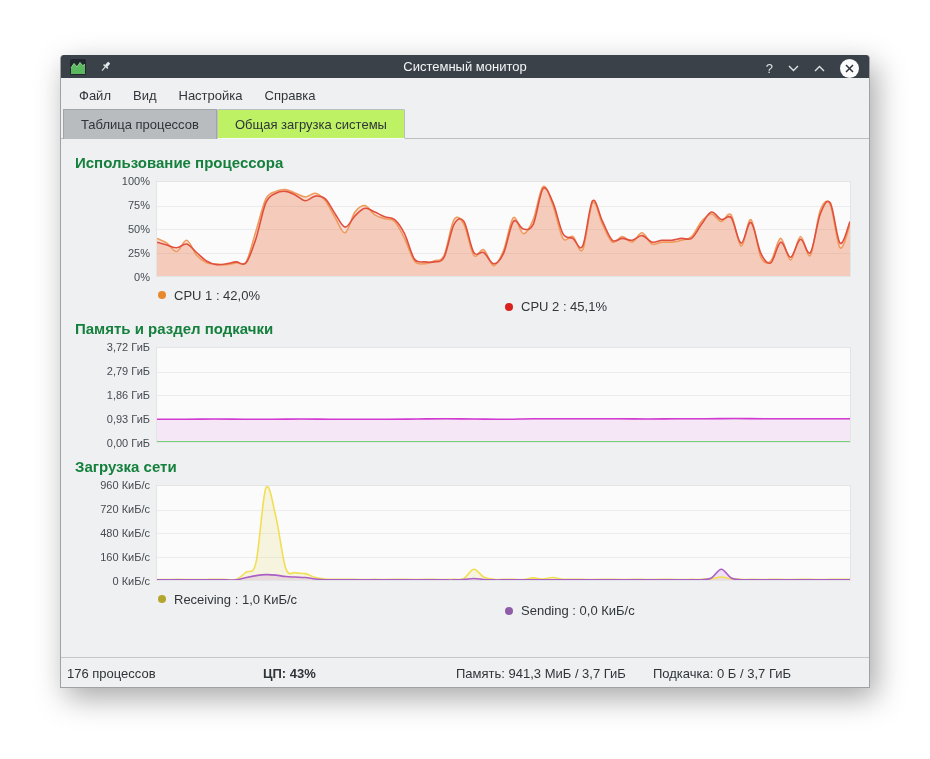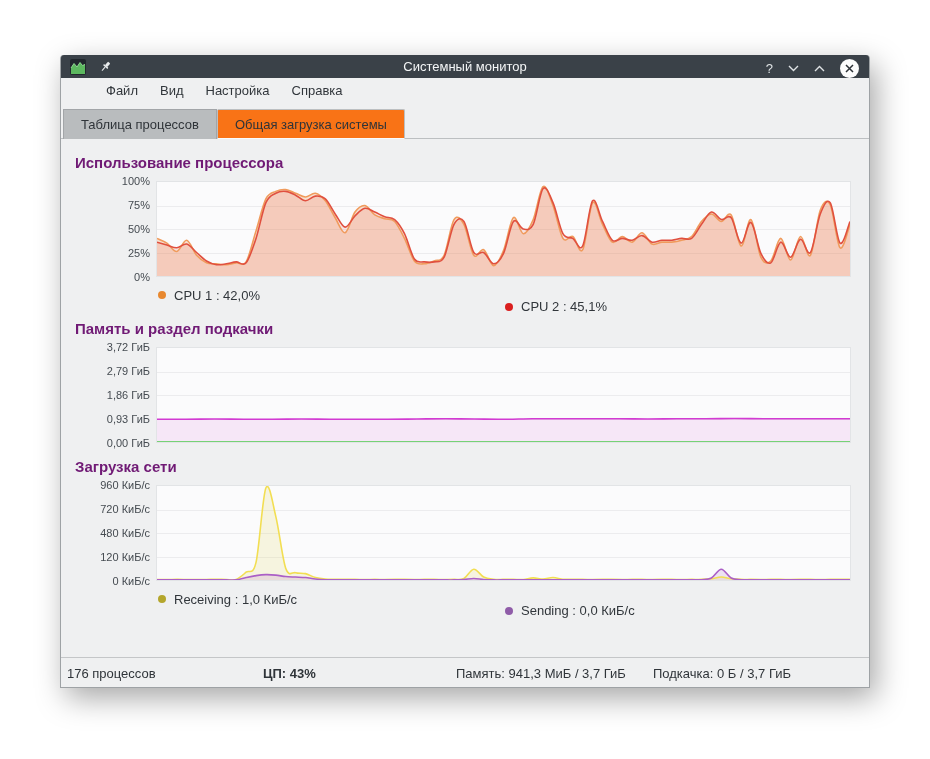--- a/index.html
+++ b/index.html
@@ -26,37 +26,37 @@
     font-size:13px; color:#f4f6f7; pointer-events:none;
   }
   .tb-controls { position:absolute; right:10px; top:0; height:26px; display:flex; align-items:center; gap:15px; }
   .tb-btn { color:#dfe3e5; font-size:13px; line-height:1; cursor:default; display:flex; align-items:center; }
   .close-btn {
     width:19px; height:19px; border-radius:50%; background:#fcfcfc;
     display:flex; align-items:center; justify-content:center;
   }
 
   
-  .menubar { height:30px; display:flex; align-items:flex-start; padding-left:7px; background:#eff0f1; flex:0 0 auto;margin-left:27px; }
+  .menubar { height:30px; display:flex; align-items:flex-end; padding-left:7px; background:#eff0f1; flex:0 0 auto; }
   .menu-item { font-size:13px; color:#31363b; padding:5px 11px; }
 
   
   .tabbar { height:31px; display:flex; align-items:flex-end; padding-left:2px; position:relative; flex:0 0 auto; }
   .tabbar::after { content:""; position:absolute; left:0; right:0; bottom:0; height:1px; background:#bcbfc1; }
   .tab {
     height:30px; display:flex; align-items:center; padding:0 17px;
     font-size:13px; color:#2f3439; position:relative; z-index:1;
   }
   .tab.inactive { background:#b9bcbe; border:1px solid #a2a5a8; border-bottom:none; }
-  .tab.active { background:#f97316; border:1px solid #bcbfc1; border-bottom:1px solid #fafbfb; border-radius:2px 2px 0 0; }
+  .tab.active { background:#bef264; border:1px solid #bcbfc1; border-bottom:1px solid #fafbfb; border-radius:2px 2px 0 0; }
 
   
   .content { flex:1 1 auto; background:#eff0f1; padding:0 18px 0 14px; overflow:hidden; }
   .chart-section { padding-top:15px; }
-  .section-title { font-size:15px; font-weight:700; color:#701a75; margin-bottom:10px; }
+  .section-title { font-size:15px; font-weight:700; color:#15803d; margin-bottom:10px; }
   .chart-row { display:flex; }
   .yaxis { width:81px; position:relative; height:96px; flex:0 0 auto; }
   .ytick {
     position:absolute; right:6px; transform:translateY(-50%);
     font-size:11px; color:#454b51; white-space:nowrap;
   }
   .plot {
     flex:1 1 auto; height:96px; position:relative;
     background:#fbfbfc; border:1px solid #e2e4e6;
   }
@@ -189,21 +189,21 @@
       </div>
     </section>
 
     <section class="chart-section">
       <div class="section-title">Загрузка сети</div>
       <div class="chart-row">
         <div class="yaxis">
           <span class="ytick" style="top:0%">960 КиБ/с</span>
           <span class="ytick" style="top:25%">720 КиБ/с</span>
           <span class="ytick" style="top:50%">480 КиБ/с</span>
-          <span class="ytick" style="top:75%">120 КиБ/с</span>
+          <span class="ytick" style="top:75%">160 КиБ/с</span>
           <span class="ytick" style="top:100%">0 КиБ/с</span>
         </div>
         <div class="plot">
           <div class="gridline" style="top:25%"></div>
           <div class="gridline" style="top:50%"></div>
           <div class="gridline" style="top:75%"></div>
           <svg viewBox="0 0 100 100" preserveAspectRatio="none">
               <path d="M0,99.47916666666667C0.24,99.50,0.95,99.60,1.43,99.58C1.90,99.57,2.38,99.39,2.86,99.38C3.33,99.36,3.81,99.44,4.29,99.48C4.76,99.51,5.24,99.58,5.71,99.58C6.19,99.58,6.67,99.55,7.14,99.48C7.62,99.41,8.10,99.17,8.57,99.17C9.05,99.17,9.52,99.44,10.00,99.48C10.48,99.51,10.95,100.68,11.43,99.38C11.90,98.07,12.38,94.69,12.86,91.67C13.33,88.65,13.81,96.18,14.29,81.25C14.76,66.32,15.24,10.24,15.71,2.08C16.19,-6.08,16.67,18.06,17.14,32.29C17.62,46.53,18.10,77.52,18.57,87.50C19.05,97.48,19.52,91.23,20.00,92.19C20.48,93.14,20.95,92.36,21.43,93.23C21.90,94.10,22.38,96.44,22.86,97.40C23.33,98.35,23.81,98.66,24.29,98.96C24.76,99.25,25.24,99.10,25.71,99.17C26.19,99.24,26.67,99.34,27.14,99.38C27.62,99.41,28.10,99.36,28.57,99.38C29.05,99.39,29.52,99.48,30.00,99.48C30.48,99.48,30.95,99.38,31.43,99.38C31.90,99.38,32.38,99.48,32.86,99.48C33.33,99.48,33.81,99.39,34.29,99.38C34.76,99.36,35.24,99.36,35.71,99.38C36.19,99.39,36.67,99.48,37.14,99.48C37.62,99.48,38.10,99.39,38.57,99.38C39.05,99.36,39.52,99.36,40.00,99.38C40.48,99.39,40.95,99.48,41.43,99.48C41.90,99.48,42.38,99.55,42.86,99.38C43.33,99.20,43.81,100.24,44.29,98.44C44.76,96.63,45.24,88.80,45.71,88.54C46.19,88.28,46.67,95.10,47.14,96.88C47.62,98.65,48.10,98.75,48.57,99.17C49.05,99.58,49.52,99.34,50.00,99.38C50.48,99.41,50.95,99.36,51.43,99.38C51.90,99.39,52.38,99.76,52.86,99.48C53.33,99.20,53.81,97.80,54.29,97.71C54.76,97.62,55.24,99.01,55.71,98.96C56.19,98.91,56.67,97.36,57.14,97.40C57.62,97.43,58.10,98.84,58.57,99.17C59.05,99.50,59.52,99.34,60.00,99.38C60.48,99.41,60.95,99.36,61.43,99.38C61.90,99.39,62.38,99.48,62.86,99.48C63.33,99.48,63.81,99.39,64.29,99.38C64.76,99.36,65.24,99.36,65.71,99.38C66.19,99.39,66.67,99.48,67.14,99.48C67.62,99.48,68.10,99.39,68.57,99.38C69.05,99.36,69.52,99.36,70.00,99.38C70.48,99.39,70.95,99.48,71.43,99.48C71.90,99.48,72.38,99.39,72.86,99.38C73.33,99.36,73.81,99.36,74.29,99.38C74.76,99.39,75.24,99.48,75.71,99.48C76.19,99.48,76.67,99.39,77.14,99.38C77.62,99.36,78.10,99.48,78.57,99.38C79.05,99.27,79.52,99.17,80.00,98.75C80.48,98.33,80.95,96.88,81.43,96.88C81.90,96.88,82.38,98.33,82.86,98.75C83.33,99.17,83.81,99.27,84.29,99.38C84.76,99.48,85.24,99.36,85.71,99.38C86.19,99.39,86.67,99.48,87.14,99.48C87.62,99.48,88.10,99.39,88.57,99.38C89.05,99.36,89.52,99.36,90.00,99.38C90.48,99.39,90.95,99.48,91.43,99.48C91.90,99.48,92.38,99.39,92.86,99.38C93.33,99.36,93.81,99.36,94.29,99.38C94.76,99.39,95.24,99.48,95.71,99.48C96.19,99.48,96.67,99.39,97.14,99.38C97.62,99.36,98.10,99.41,98.57,99.38C99.05,99.34,99.76,99.20,100.00,99.17L100,100 L0,100 Z" fill="rgba(232,220,110,0.20)" stroke="none"></path>
               <path d="M0,99.79166666666667C0.24,99.81,0.95,99.90,1.43,99.90C1.90,99.90,2.38,99.79,2.86,99.79C3.33,99.79,3.81,99.88,4.29,99.90C4.76,99.91,5.24,99.90,5.71,99.90C6.19,99.90,6.67,99.91,7.14,99.90C7.62,99.88,8.10,99.79,8.57,99.79C9.05,99.79,9.52,99.88,10.00,99.90C10.48,99.91,10.95,100.31,11.43,99.90C11.90,99.48,12.38,98.16,12.86,97.40C13.33,96.63,13.81,95.83,14.29,95.31C14.76,94.79,15.24,94.36,15.71,94.27C16.19,94.18,16.67,94.44,17.14,94.79C17.62,95.14,18.10,96.01,18.57,96.35C19.05,96.70,19.52,96.70,20.00,96.88C20.48,97.05,20.95,97.05,21.43,97.40C21.90,97.74,22.38,98.58,22.86,98.96C23.33,99.34,23.81,99.55,24.29,99.69C24.76,99.83,25.24,99.76,25.71,99.79C26.19,99.83,26.67,99.88,27.14,99.90C27.62,99.91,28.10,99.90,28.57,99.90C29.05,99.90,29.52,99.90,30.00,99.90C30.48,99.90,30.95,99.90,31.43,99.90C31.90,99.90,32.38,99.90,32.86,99.90C33.33,99.90,33.81,99.90,34.29,99.90C34.76,99.90,35.24,99.90,35.71,99.90C36.19,99.90,36.67,99.90,37.14,99.90C37.62,99.90,38.10,99.90,38.57,99.90C39.05,99.90,39.52,99.90,40.00,99.90C40.48,99.90,40.95,99.90,41.43,99.90C41.90,99.90,42.38,99.97,42.86,99.90C43.33,99.83,43.81,99.72,44.29,99.48C44.76,99.24,45.24,98.44,45.71,98.44C46.19,98.44,46.67,99.24,47.14,99.48C47.62,99.72,48.10,99.83,48.57,99.90C49.05,99.97,49.52,99.90,50.00,99.90C50.48,99.90,50.95,99.90,51.43,99.90C51.90,99.90,52.38,99.93,52.86,99.90C53.33,99.86,53.81,99.70,54.29,99.69C54.76,99.67,55.24,99.79,55.71,99.79C56.19,99.79,56.67,99.67,57.14,99.69C57.62,99.70,58.10,99.86,58.57,99.90C59.05,99.93,59.52,99.90,60.00,99.90C60.48,99.90,60.95,99.90,61.43,99.90C61.90,99.90,62.38,99.90,62.86,99.90C63.33,99.90,63.81,99.90,64.29,99.90C64.76,99.90,65.24,99.90,65.71,99.90C66.19,99.90,66.67,99.90,67.14,99.90C67.62,99.90,68.10,99.90,68.57,99.90C69.05,99.90,69.52,99.90,70.00,99.90C70.48,99.90,70.95,99.90,71.43,99.90C71.90,99.90,72.38,99.90,72.86,99.90C73.33,99.90,73.81,99.90,74.29,99.90C74.76,99.90,75.24,99.90,75.71,99.90C76.19,99.90,76.67,99.93,77.14,99.90C77.62,99.86,78.10,100.02,78.57,99.69C79.05,99.36,79.52,99.77,80.00,97.92C80.48,96.06,80.95,88.54,81.43,88.54C81.90,88.54,82.38,96.06,82.86,97.92C83.33,99.77,83.81,99.36,84.29,99.69C84.76,100.02,85.24,99.86,85.71,99.90C86.19,99.93,86.67,99.90,87.14,99.90C87.62,99.90,88.10,99.90,88.57,99.90C89.05,99.90,89.52,99.90,90.00,99.90C90.48,99.90,90.95,99.90,91.43,99.90C91.90,99.90,92.38,99.90,92.86,99.90C93.33,99.90,93.81,99.90,94.29,99.90C94.76,99.90,95.24,99.90,95.71,99.90C96.19,99.90,96.67,99.90,97.14,99.90C97.62,99.90,98.10,99.91,98.57,99.90C99.05,99.88,99.76,99.81,100.00,99.79L100,100 L0,100 Z" fill="rgba(171,95,198,0.16)" stroke="none"></path>
               <path d="M0,99.47916666666667C0.24,99.50,0.95,99.60,1.43,99.58C1.90,99.57,2.38,99.39,2.86,99.38C3.33,99.36,3.81,99.44,4.29,99.48C4.76,99.51,5.24,99.58,5.71,99.58C6.19,99.58,6.67,99.55,7.14,99.48C7.62,99.41,8.10,99.17,8.57,99.17C9.05,99.17,9.52,99.44,10.00,99.48C10.48,99.51,10.95,100.68,11.43,99.38C11.90,98.07,12.38,94.69,12.86,91.67C13.33,88.65,13.81,96.18,14.29,81.25C14.76,66.32,15.24,10.24,15.71,2.08C16.19,-6.08,16.67,18.06,17.14,32.29C17.62,46.53,18.10,77.52,18.57,87.50C19.05,97.48,19.52,91.23,20.00,92.19C20.48,93.14,20.95,92.36,21.43,93.23C21.90,94.10,22.38,96.44,22.86,97.40C23.33,98.35,23.81,98.66,24.29,98.96C24.76,99.25,25.24,99.10,25.71,99.17C26.19,99.24,26.67,99.34,27.14,99.38C27.62,99.41,28.10,99.36,28.57,99.38C29.05,99.39,29.52,99.48,30.00,99.48C30.48,99.48,30.95,99.38,31.43,99.38C31.90,99.38,32.38,99.48,32.86,99.48C33.33,99.48,33.81,99.39,34.29,99.38C34.76,99.36,35.24,99.36,35.71,99.38C36.19,99.39,36.67,99.48,37.14,99.48C37.62,99.48,38.10,99.39,38.57,99.38C39.05,99.36,39.52,99.36,40.00,99.38C40.48,99.39,40.95,99.48,41.43,99.48C41.90,99.48,42.38,99.55,42.86,99.38C43.33,99.20,43.81,100.24,44.29,98.44C44.76,96.63,45.24,88.80,45.71,88.54C46.19,88.28,46.67,95.10,47.14,96.88C47.62,98.65,48.10,98.75,48.57,99.17C49.05,99.58,49.52,99.34,50.00,99.38C50.48,99.41,50.95,99.36,51.43,99.38C51.90,99.39,52.38,99.76,52.86,99.48C53.33,99.20,53.81,97.80,54.29,97.71C54.76,97.62,55.24,99.01,55.71,98.96C56.19,98.91,56.67,97.36,57.14,97.40C57.62,97.43,58.10,98.84,58.57,99.17C59.05,99.50,59.52,99.34,60.00,99.38C60.48,99.41,60.95,99.36,61.43,99.38C61.90,99.39,62.38,99.48,62.86,99.48C63.33,99.48,63.81,99.39,64.29,99.38C64.76,99.36,65.24,99.36,65.71,99.38C66.19,99.39,66.67,99.48,67.14,99.48C67.62,99.48,68.10,99.39,68.57,99.38C69.05,99.36,69.52,99.36,70.00,99.38C70.48,99.39,70.95,99.48,71.43,99.48C71.90,99.48,72.38,99.39,72.86,99.38C73.33,99.36,73.81,99.36,74.29,99.38C74.76,99.39,75.24,99.48,75.71,99.48C76.19,99.48,76.67,99.39,77.14,99.38C77.62,99.36,78.10,99.48,78.57,99.38C79.05,99.27,79.52,99.17,80.00,98.75C80.48,98.33,80.95,96.88,81.43,96.88C81.90,96.88,82.38,98.33,82.86,98.75C83.33,99.17,83.81,99.27,84.29,99.38C84.76,99.48,85.24,99.36,85.71,99.38C86.19,99.39,86.67,99.48,87.14,99.48C87.62,99.48,88.10,99.39,88.57,99.38C89.05,99.36,89.52,99.36,90.00,99.38C90.48,99.39,90.95,99.48,91.43,99.48C91.90,99.48,92.38,99.39,92.86,99.38C93.33,99.36,93.81,99.36,94.29,99.38C94.76,99.39,95.24,99.48,95.71,99.48C96.19,99.48,96.67,99.39,97.14,99.38C97.62,99.36,98.10,99.41,98.57,99.38C99.05,99.34,99.76,99.20,100.00,99.17" fill="none" stroke="#f2de52" stroke-width="1.6" stroke-linejoin="round" vector-effect="non-scaling-stroke"></path>

